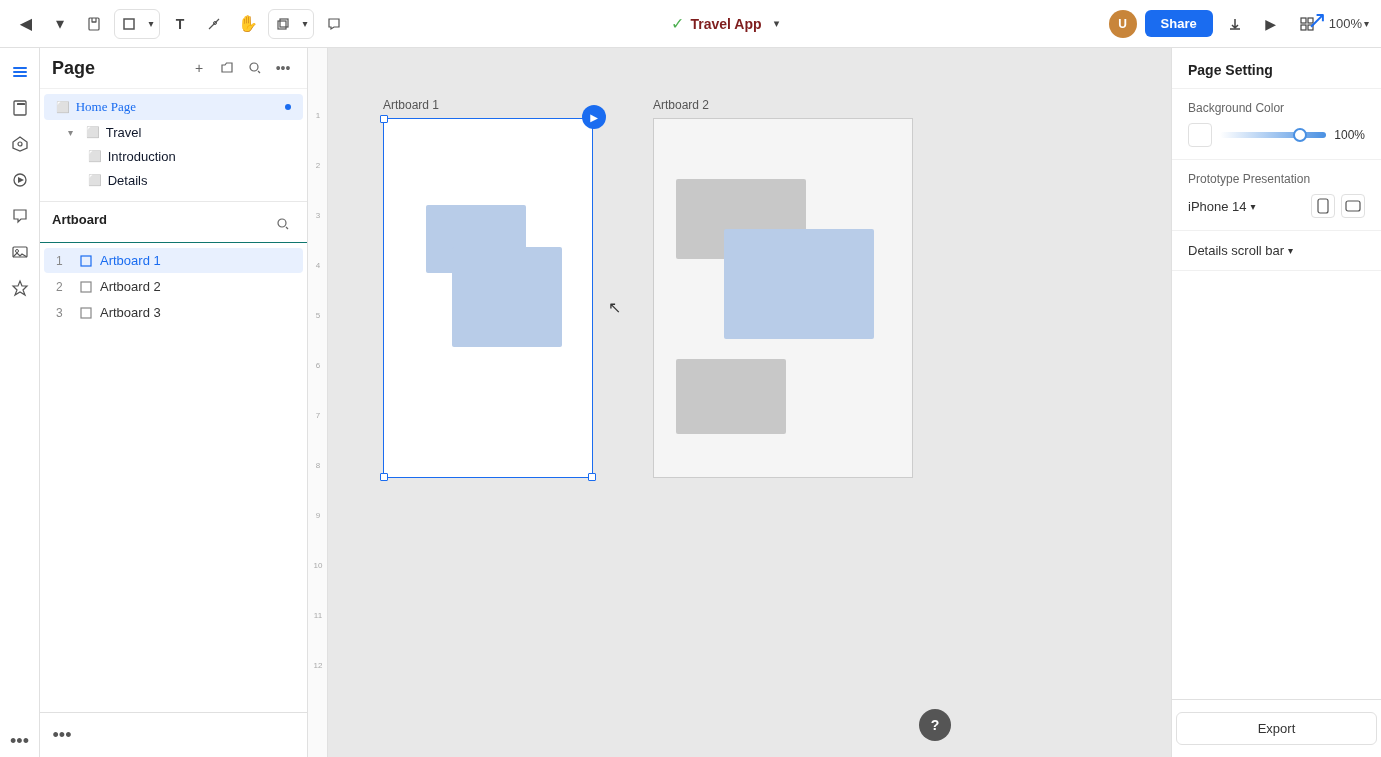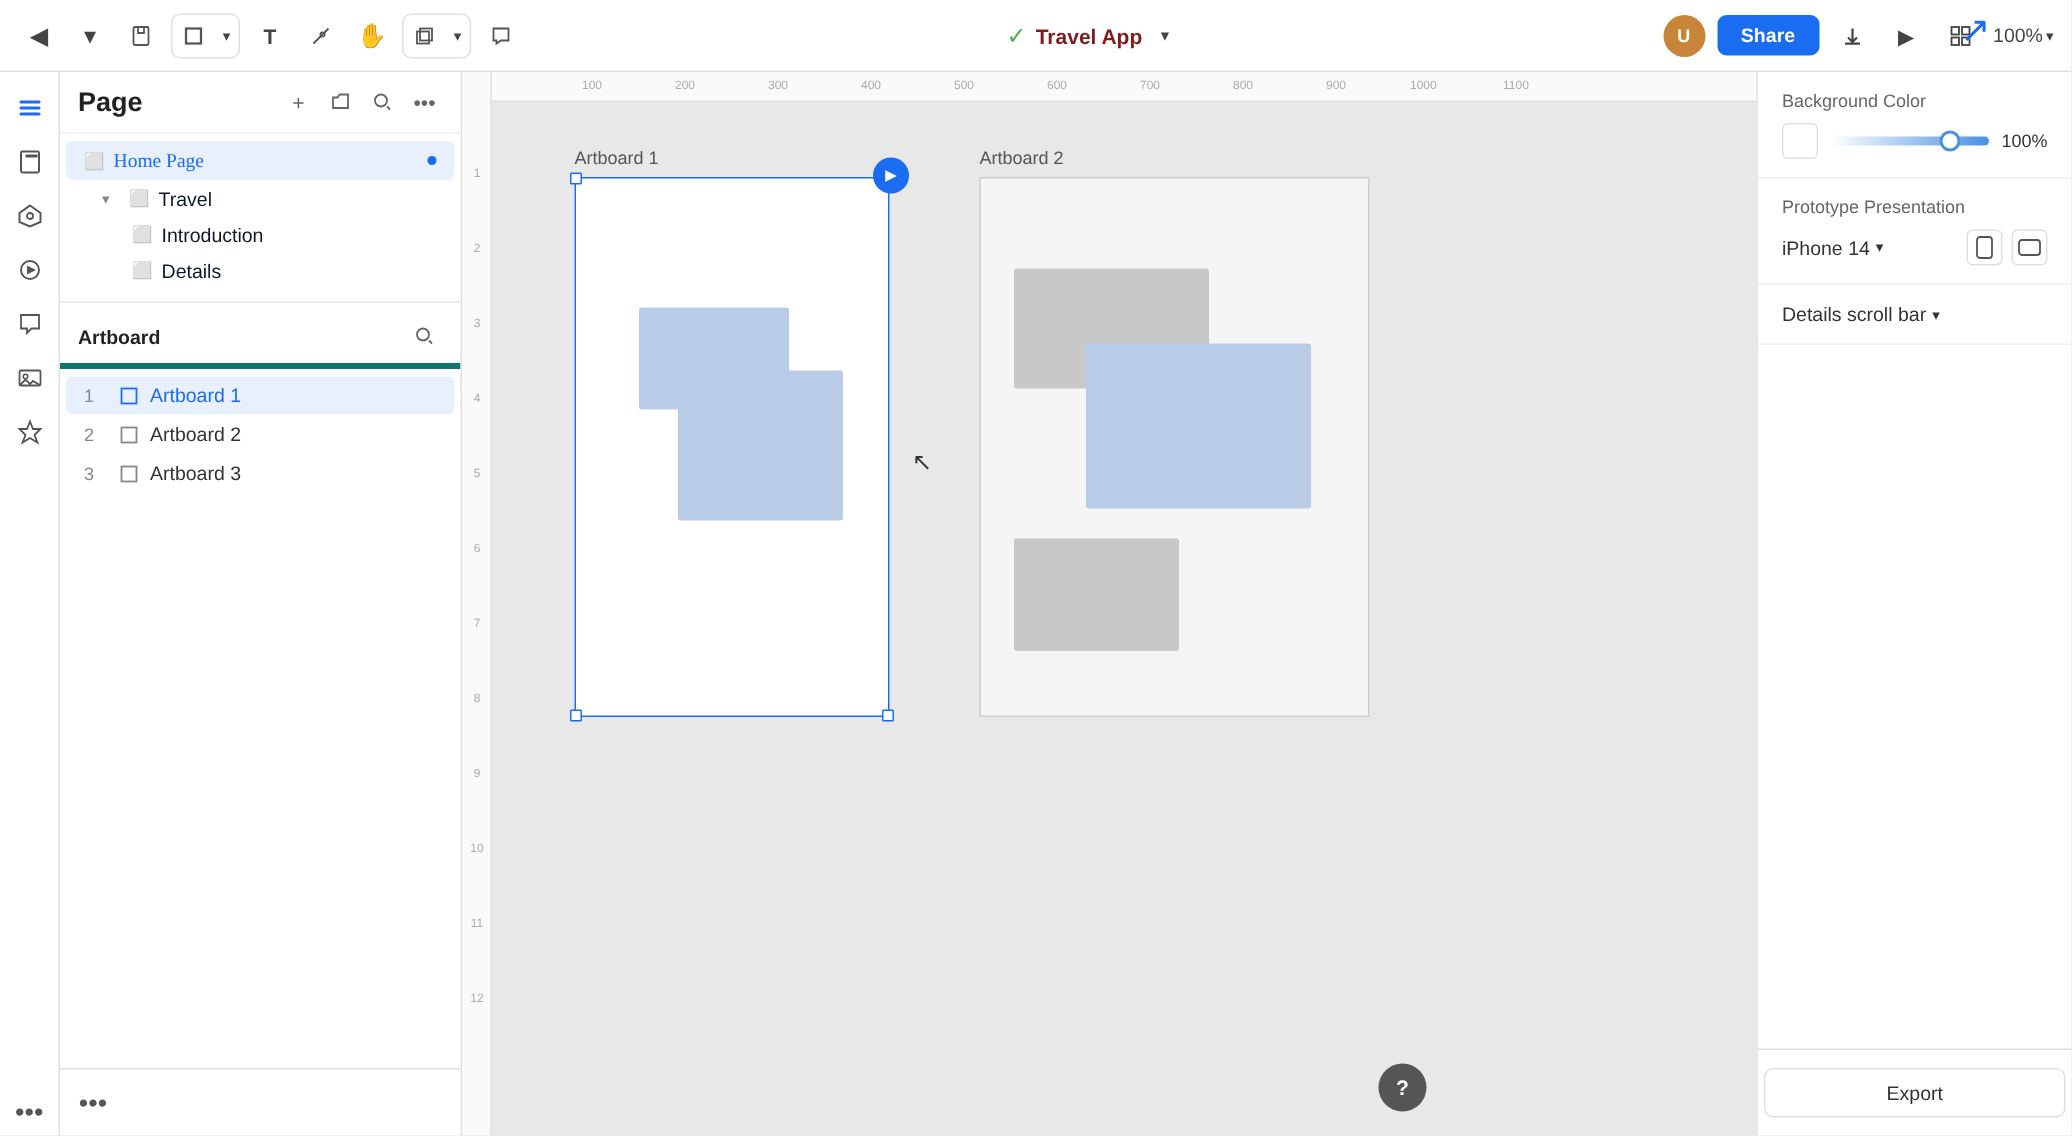--- a/index.html
+++ b/index.html
@@ -175,23 +175,23 @@
       border-radius: 4px;
       margin: 1px 4px;
     }
 
     
     .panel-divider { height: 1px; background: #e8e8e8; margin: 4px 0; }
 
     
     .artboard-section { flex: 1; overflow-y: auto; }
     .artboard-search {
-      display: flex; align-items: center;
+      display: flex; align-items: flex-start;
       padding: 6px 12px;
-      border-bottom: 4px solid #0f766e;
+      border-bottom: 1px solid #0f766e;
     }
     .artboard-title { font-weight: 600; font-size: 13px; color: #222; flex: 1; }
     .search-btn { width: 24px; height: 24px; border: none; background: none; cursor: pointer; color: #666; font-size: 14px; display: flex; align-items: center; justify-content: center; }
 
     .artboard-list { padding: 4px 0; }
     .artboard-item {
       display: flex; align-items: center;
       padding: 5px 12px;
       cursor: pointer;
       gap: 8px;
@@ -649,35 +649,20 @@
         <text x="10" y="300" font-size="8" fill="#aaa" text-anchor="middle">6</text>
         <text x="10" y="350" font-size="8" fill="#aaa" text-anchor="middle">7</text>
         <text x="10" y="400" font-size="8" fill="#aaa" text-anchor="middle">8</text>
         <text x="10" y="450" font-size="8" fill="#aaa" text-anchor="middle">9</text>
         <text x="10" y="500" font-size="8" fill="#aaa" text-anchor="middle">10</text>
         <text x="10" y="550" font-size="8" fill="#aaa" text-anchor="middle">11</text>
         <text x="10" y="600" font-size="8" fill="#aaa" text-anchor="middle">12</text>
       </svg>
     </div>
 
-    <div class="ruler-h-canvas">
-      <svg width="100%" height="20">
-        <text x="60" y="14" font-size="8" fill="#aaa">100</text>
-        <text x="122" y="14" font-size="8" fill="#aaa">200</text>
-        <text x="184" y="14" font-size="8" fill="#aaa">300</text>
-        <text x="246" y="14" font-size="8" fill="#aaa">400</text>
-        <text x="308" y="14" font-size="8" fill="#aaa">500</text>
-        <text x="370" y="14" font-size="8" fill="#aaa">600</text>
-        <text x="432" y="14" font-size="8" fill="#aaa">700</text>
-        <text x="494" y="14" font-size="8" fill="#aaa">800</text>
-        <text x="556" y="14" font-size="8" fill="#aaa">900</text>
-        <text x="612" y="14" font-size="8" fill="#aaa">1000</text>
-        <text x="674" y="14" font-size="8" fill="#aaa">1100</text>
-      </svg>
-    </div>
 
     <div class="canvas-content">
 
       <div style="position:absolute; left:55px; top:30px;">
         <div style="display:flex;align-items:center;gap:8px;margin-bottom:6px;">
           <span style="font-size:12px;color:#555;">Artboard 1</span>
         </div>
         <div style="position:relative;width:210px;height:360px;background:#fff;border:1.5px solid #1a6cf0;">
 
           <div class="sel-handle tl"></div>
@@ -705,20 +690,23 @@
       </div>
 
       <div class="cursor-arrow" style="left:280px;top:230px;">↖</div>
 
     </div>
 
     <button class="help-btn">?</button>
   </div>
 
   <div class="right-panel">
+    <div class="right-panel-header">
+      <span class="right-panel-title">Page Setting</span>
+    </div>
 
     <div class="right-section">
       <div class="right-section-title">Background Color</div>
       <div class="bg-color-row">
         <div class="color-swatch"></div>
         <div class="color-slider-container">
           <div class="color-slider-track"></div>
           <div class="color-slider-thumb"></div>
         </div>
         <span class="percent-label">100%</span>

